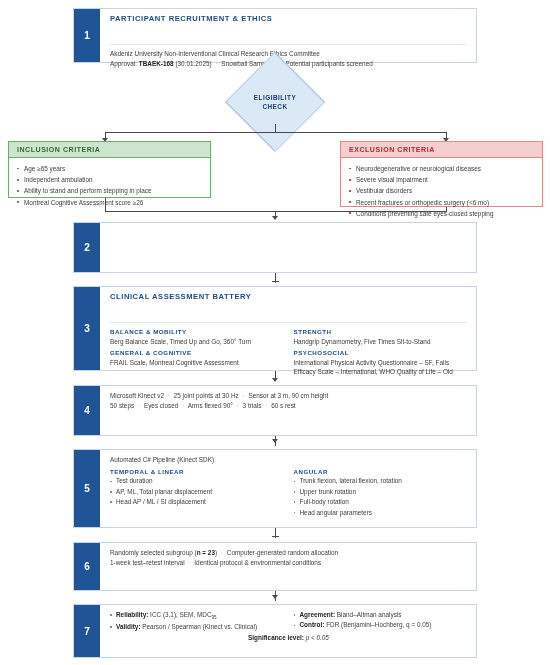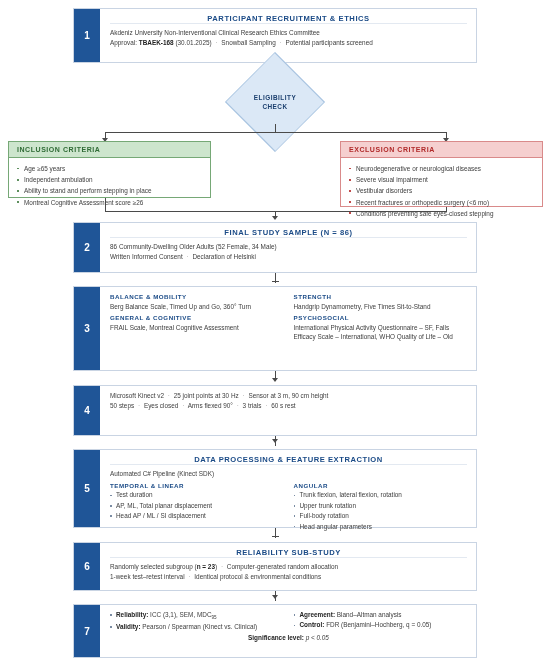--- a/index.html
+++ b/index.html
@@ -18,23 +18,22 @@
   }
   .step-badge{
     width:26px;flex:0 0 26px;background:#1f5597;
     color:#ffffff;font-size:10px;font-weight:bold;
     display:flex;align-items:center;justify-content:center;
   }
   .step-body{flex:1;padding:5px 9px 5px 10px;min-width:0;}
   .step-title{
     font-size:7.6px;font-weight:bold;letter-spacing:.55px;
     color:#1b4b87;text-transform:uppercase;
-    padding-bottom:0;border-bottom:1px solid #e3e9f1;
+    padding-bottom:21px;border-bottom:1px solid #e3e9f1;
     margin-bottom:4px;
-    text-align:center;
   }
   .step-line{font-size:6.4px;color:#3d3d3d;line-height:1.55;}
   .sep{color:#b3b3b3;padding:0 2px;}
   b,strong{color:#222;}
 
   
   .cols{display:flex;gap:10px;}
   .col{flex:1;min-width:0;}
   .sub-head{
     font-size:6.2px;font-weight:bold;letter-spacing:.5px;
@@ -165,37 +164,29 @@
   </div>
 
   <div class="vline" style="left:105px;top:198px;height:14px;"></div>
   <div class="vline" style="left:446px;top:207px;height:5px;"></div>
   <div class="hline" style="left:105px;top:211px;width:342px;"></div>
   <div class="vline" style="left:275px;top:211px;height:7px;"></div>
   <div class="arrow" style="left:271.8px;top:216px;"></div>
 
   <div class="step" style="left:73px;top:222px;width:404px;height:51px;">
     <div class="step-badge">2</div>
-    <div class="step-body">
-      <div class="step-title">FINAL STUDY SAMPLE (N = 86)</div>
-      <div class="step-line">86 Community-Dwelling Older Adults (52 Female, 34 Male)</div>
-      <div class="step-line">
-        <span>Written Informed Consent</span>
-        <span class="sep">·</span>
-        <span>Declaration of Helsinki</span>
-      </div>
-    </div>
   </div>
 
   <div class="vline" style="left:275px;top:273px;height:10px;"></div>
   <div class="tick" style="left:271.5px;top:281px;"></div>
 
   <div class="step" style="left:73px;top:286px;width:404px;height:85px;">
     <div class="step-badge">3</div>
     <div class="step-body">
+      <div class="step-title">CLINICAL ASSESSMENT BATTERY</div>
       <div class="cols">
         <div class="col">
           <div class="sub-head" style="margin-top:1px;">BALANCE &amp; MOBILITY</div>
           <div class="sub-text">Berg Balance Scale, Timed Up and Go, 360° Turn</div>
           <div class="sub-head">GENERAL &amp; COGNITIVE</div>
           <div class="sub-text">FRAIL Scale, Montreal Cognitive Assessment</div>
         </div>
         <div class="col">
           <div class="sub-head" style="margin-top:1px;">STRENGTH</div>
           <div class="sub-text">Handgrip Dynamometry, Five Times Sit-to-Stand</div>
@@ -232,21 +223,20 @@
       </div>
     </div>
   </div>
 
   <div class="vline" style="left:275px;top:436px;height:10px;"></div>
   <div class="arrow" style="left:271.8px;top:439px;"></div>
 
   <div class="step" style="left:73px;top:449px;width:404px;height:79px;">
     <div class="step-badge">5</div>
     <div class="step-body">
-      <div class="step-title">DATA PROCESSING &amp; FEATURE EXTRACTION</div>
       <div class="step-line">Automated C# Pipeline (Kinect SDK)</div>
       <div class="cols">
         <div class="col">
           <div class="sub-head">TEMPORAL &amp; LINEAR</div>
           <ul class="tight">
             <li>Test duration</li>
             <li>AP, ML, Total planar displacement</li>
             <li>Head AP / ML / SI displacement</li>
           </ul>
         </div>
@@ -262,21 +252,20 @@
       </div>
     </div>
   </div>
 
   <div class="vline" style="left:275px;top:528px;height:10px;"></div>
   <div class="tick" style="left:271.5px;top:536px;"></div>
 
   <div class="step" style="left:73px;top:542px;width:404px;height:49px;">
     <div class="step-badge">6</div>
     <div class="step-body">
-      <div class="step-title">RELIABILITY SUB-STUDY</div>
       <div class="step-line">
         <span>Randomly selected subgroup (</span><b>n = 23</b><span>)</span>
         <span class="sep">·</span>
         <span>Computer-generated random allocation</span>
       </div>
       <div class="step-line">
         <span>1-week test–retest interval</span>
         <span class="sep">·</span>
         <span>Identical protocol &amp; environmental conditions</span>
       </div>

